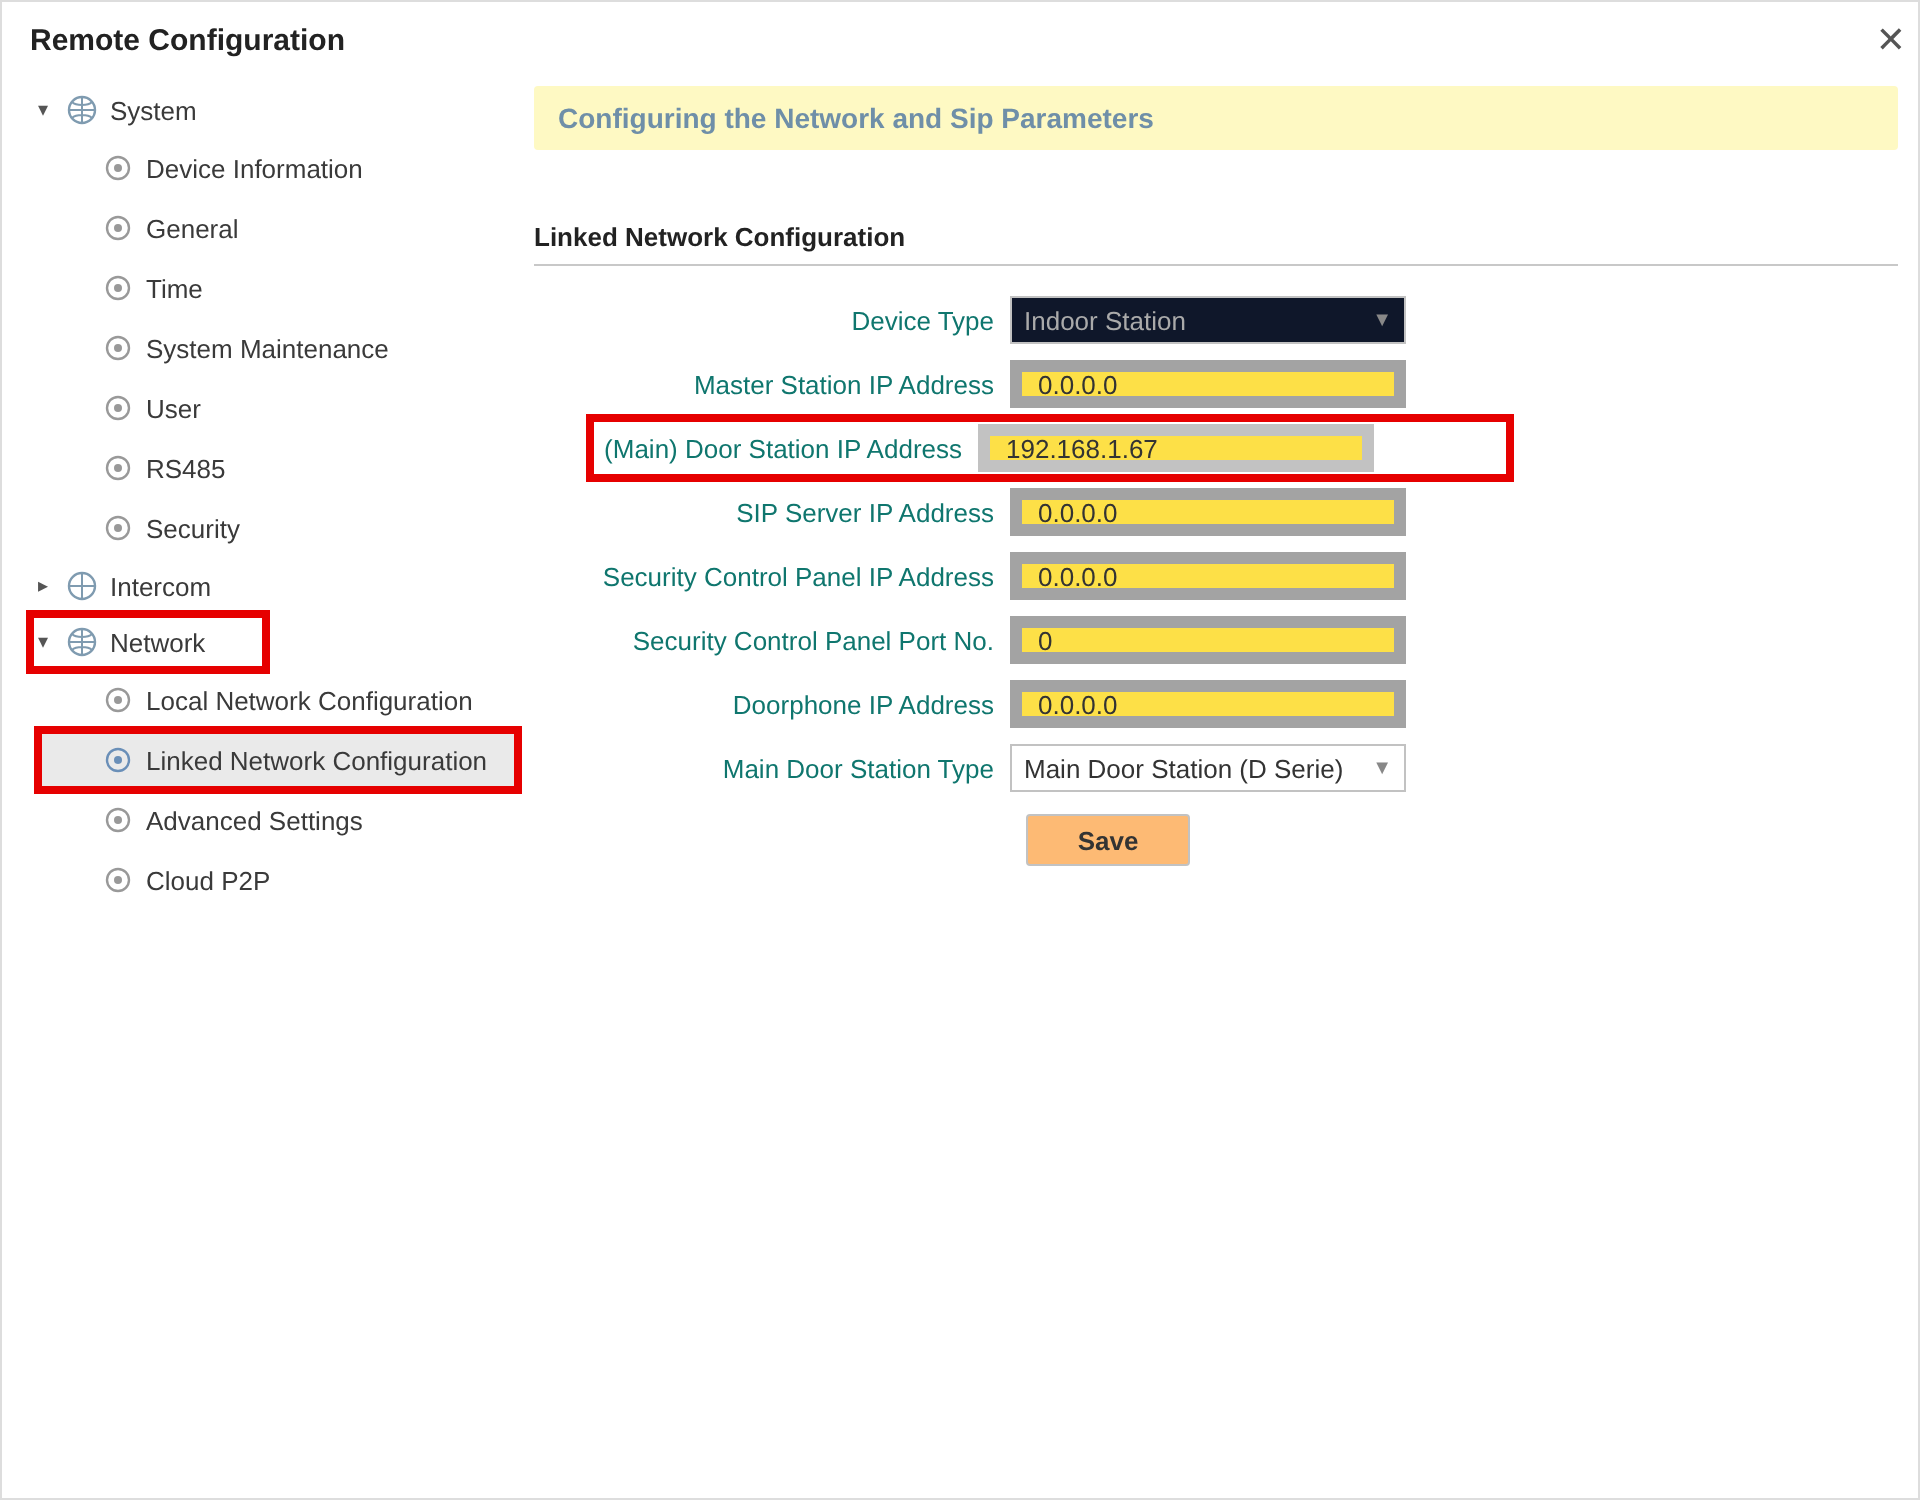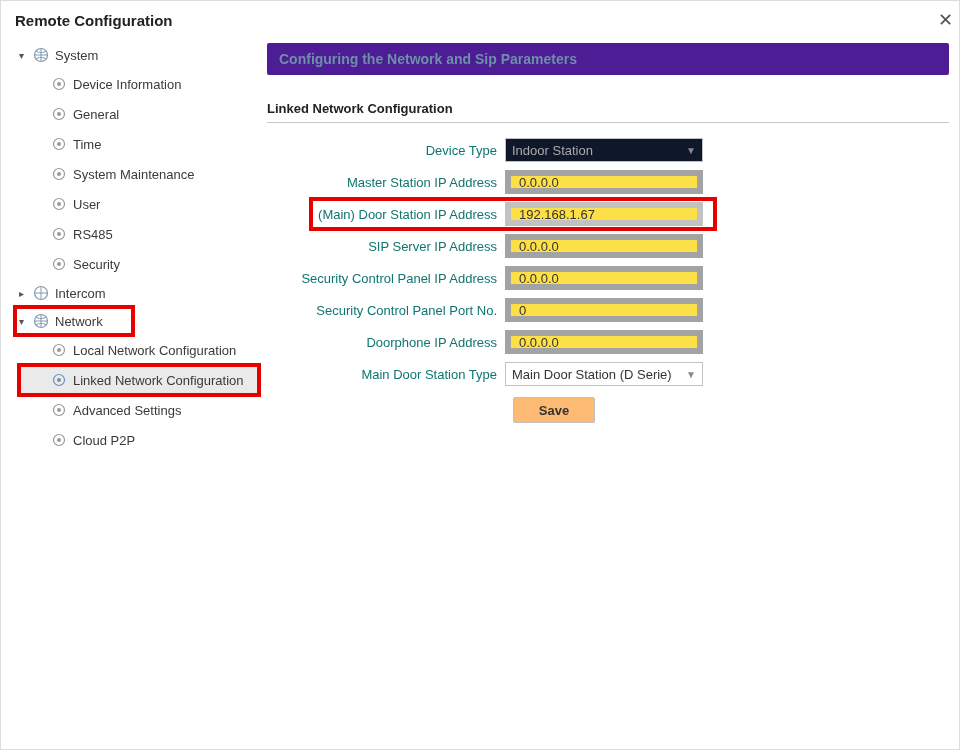--- a/index.html
+++ b/index.html
@@ -84,27 +84,27 @@
   .hl {
     outline: 4px solid #e60000;
     outline-offset: -2px;
   }
   .hl-row {
     outline: 4px solid #e60000;
     outline-offset: 0;
   }
   
   .banner {
-    background: #4c1d95;
+    background: #fef9c3;
     color: #6f8fa8;
     font-weight: bold;
     font-size: 14px;
     padding: 8px 12px;
     border-radius: 2px;
-    margin-bottom: 26px;
+    margin-bottom: 36px;
   }
   .section-title {
     font-weight: bold;
     font-size: 13px;
     color: #222;
     padding-bottom: 6px;
     border-bottom: 1px solid #c8c8c8;
     margin-bottom: 14px;
   }
   .form-row {
@@ -160,22 +160,22 @@
     cursor: pointer;
     border-radius: 2px;
     margin-left: 246px;
     margin-top: 4px;
   }
   .row-highlight-wrap {
     display:flex;
     align-items:center;
     height:26px;
     margin-bottom:6px;
-    margin-left:46px;
-    width: 400px;
+    margin-left:30px;
+    width: 456px;
   }
   .row-highlight-wrap .form-label { width: 192px; }
 </style>
 </head>
 <body>
 
 <div class="header">
   <div class="header-title">Remote Configuration</div>
   <div class="close-x">✕</div>
 </div>

